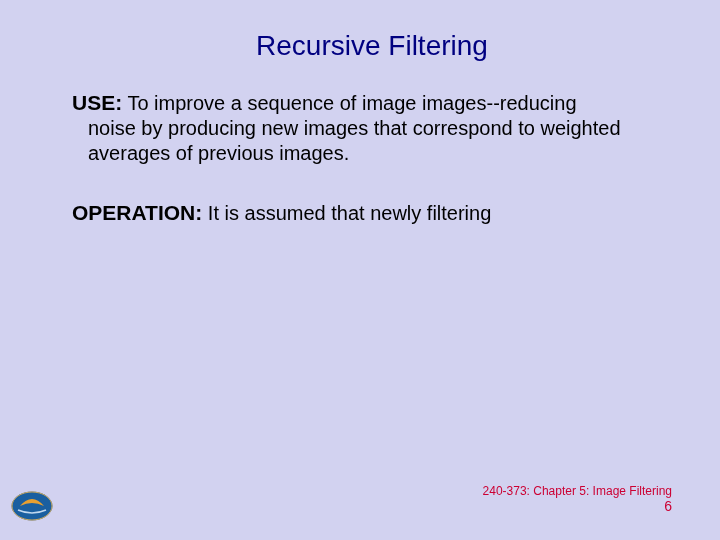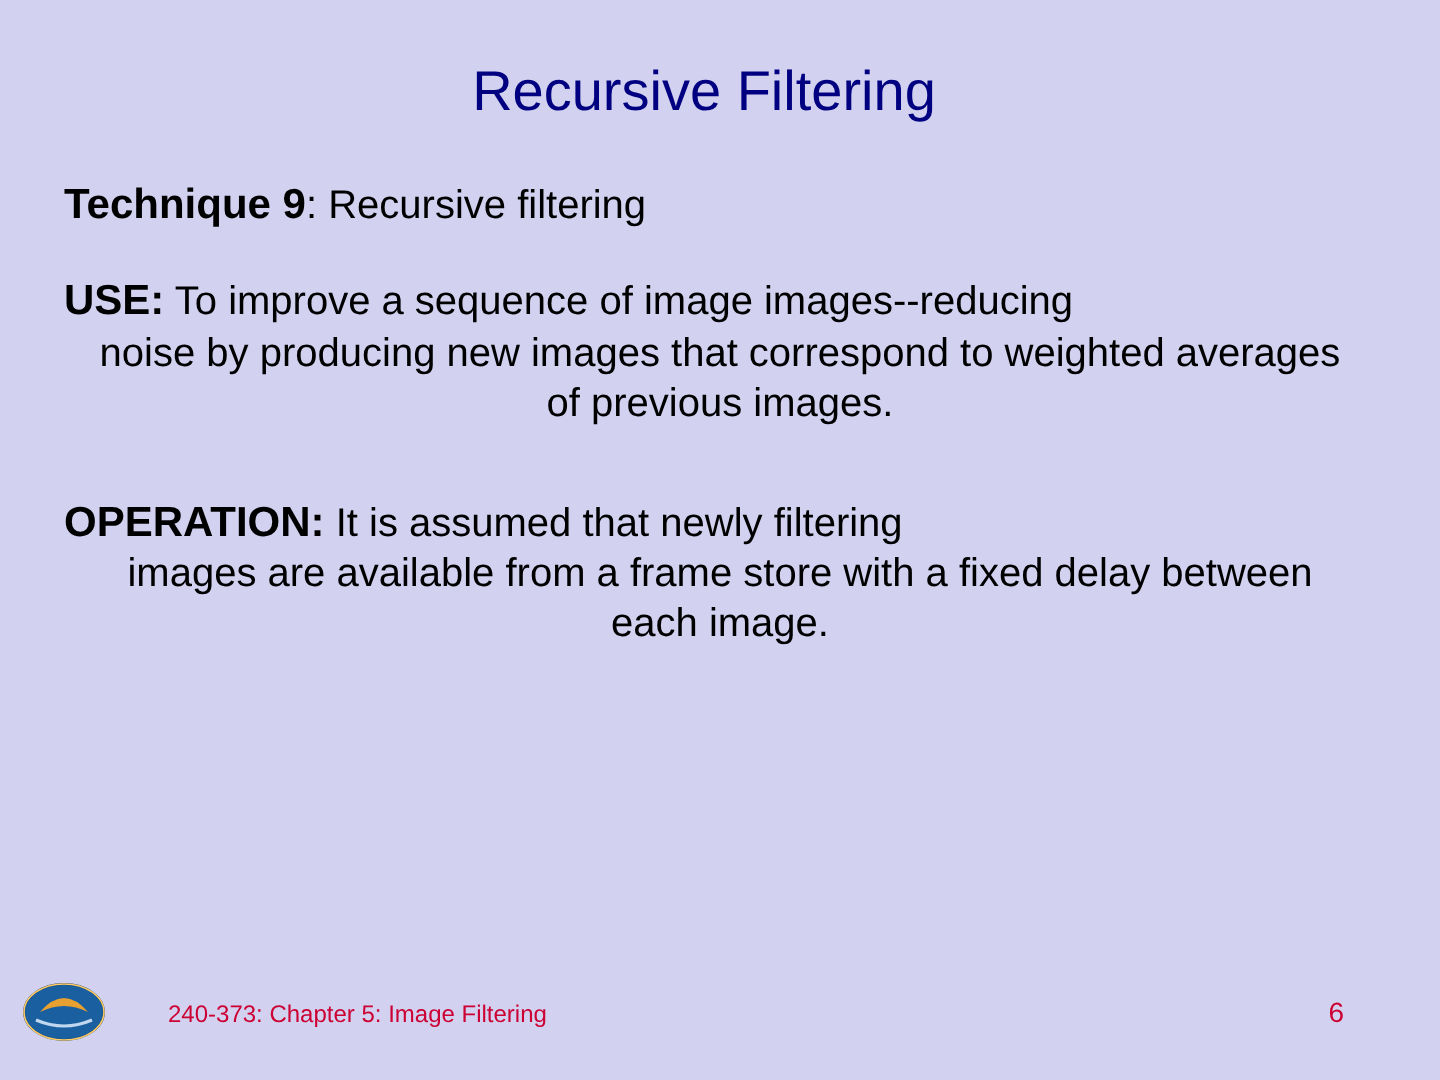--- a/index.html
+++ b/index.html
@@ -8,21 +8,21 @@
     width: 720px;
     height: 540px;
     overflow: hidden;
   }
   body {
     background: #d2d2f0;
     font-family: Verdana, Geneva, sans-serif;
     position: relative;
   }
   .slide {
-    padding: 30px 48px 0 32px;
+    padding: 30px 48px 0 72px;
     box-sizing: border-box;
     height: 100%;
     position: relative;
   }
   .title {
     text-align: center;
     color: #000080;
     font-family: "Comic Sans MS", cursive, sans-serif;
     font-size: 28px;
     font-weight: 400;
@@ -37,38 +37,38 @@
   .para {
     margin: 0 0 22px 0;
   }
   .label {
     font-weight: 700;
     font-size: 21px;
   }
   .indent {
     display: block;
     margin-left: 16px;
-    text-align: center;
   }
   .spacer {
     height: 12px;
   }
   .footer {
     position: absolute;
     bottom: 26px;
     left: 0;
     right: 0;
     padding: 0 48px 0 84px;
     box-sizing: border-box;
     display: flex;
     justify-content: space-between;
     align-items: flex-end;
     color: #cc0033;
     font-family: Verdana, Geneva, sans-serif;
     font-size: 12px;
+    flex-direction: column;
   }
   .logo {
     position: absolute;
     left: 10px;
     bottom: 18px;
     width: 44px;
     height: 40px;
   }
   .page-num {
     font-size: 14px;
@@ -76,34 +76,30 @@
 </style>
 </head>
 <body>
 
 <div class="slide">
 
   <h1 class="title">Recursive Filtering</h1>
 
   <div class="body-text">
 
-    <p class="para">
-      <span class="label">Technique 9</span><span>:  </span><span>Recursive filtering</span>
-    </p>
 
     <p class="para">
       <span class="label">USE:</span><span>  To improve a sequence of image images--reducing</span>
       <span class="indent">noise by producing new images that correspond to weighted averages of previous images.</span>
     </p>
 
     <div class="spacer"></div>
 
     <p class="para">
       <span class="label">OPERATION:</span><span>  It is assumed that newly filtering</span>
-      <span class="indent">images are available from a frame store with a fixed delay between each image.</span>
     </p>
 
   </div>
 
   <svg class="logo" viewBox="0 0 44 40">
     <ellipse cx="22" cy="24" rx="20" ry="14" fill="#1a5fa0" stroke="#0d3d6b" stroke-width="1"></ellipse>
     <path d="M 10 24 Q 22 10 34 24 Q 22 18 10 24" fill="#e8a030"></path>
     <path d="M 8 28 Q 22 34 36 28" stroke="#c0d8ef" stroke-width="1.5" fill="none"></path>
     <ellipse cx="22" cy="24" rx="20" ry="14" fill="none" stroke="#ffcc66" stroke-width="0.8"></ellipse>
   </svg>

